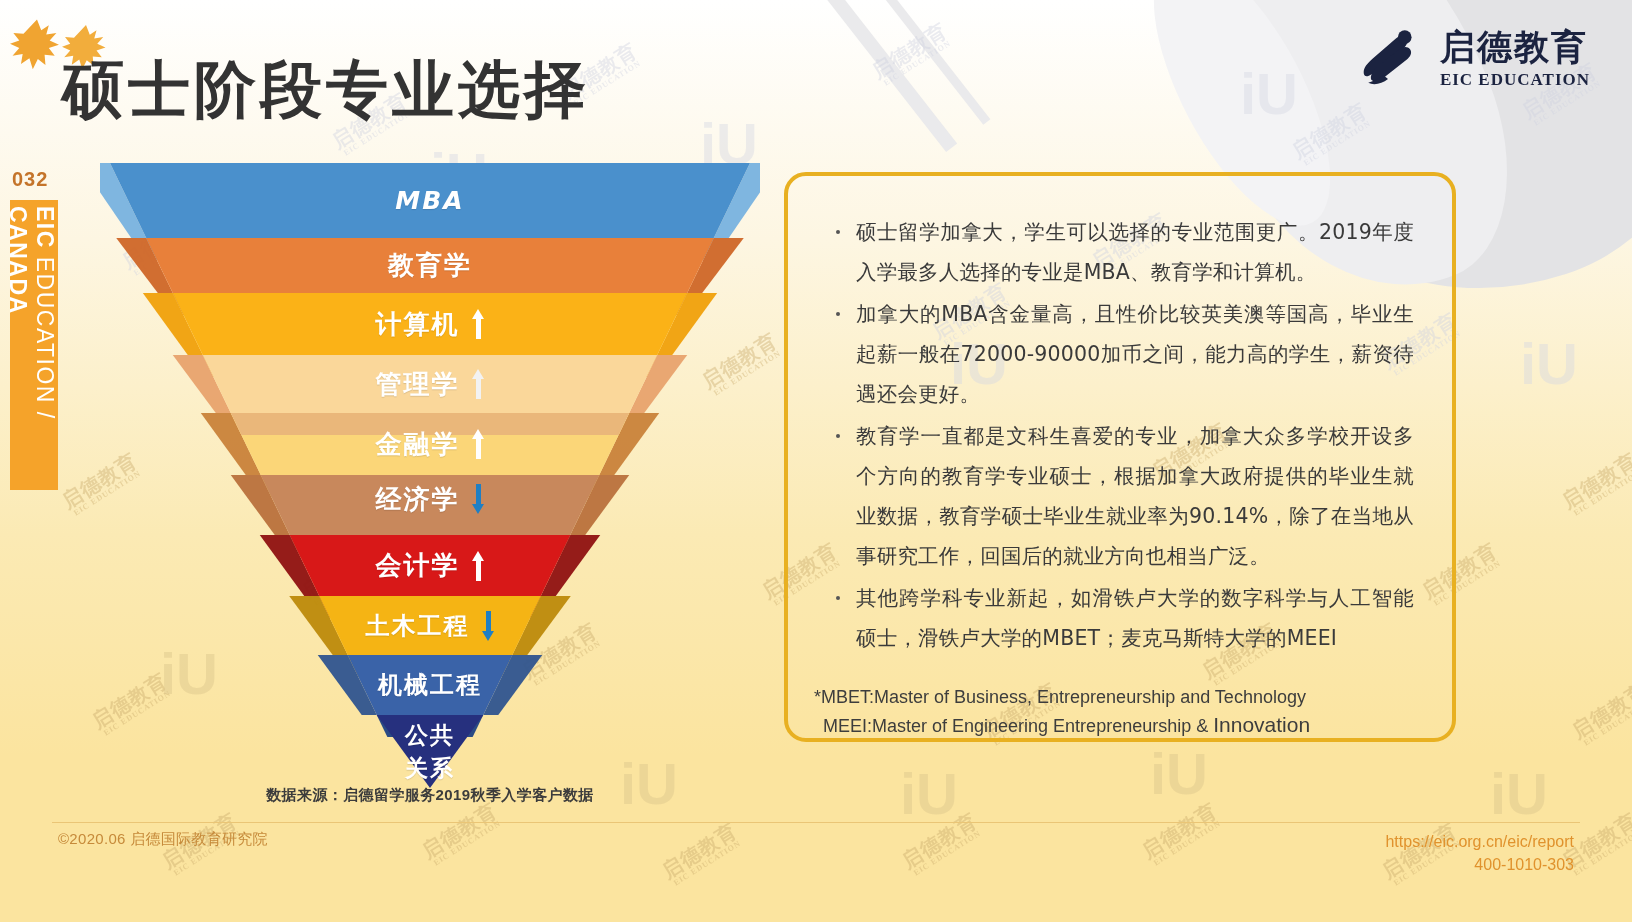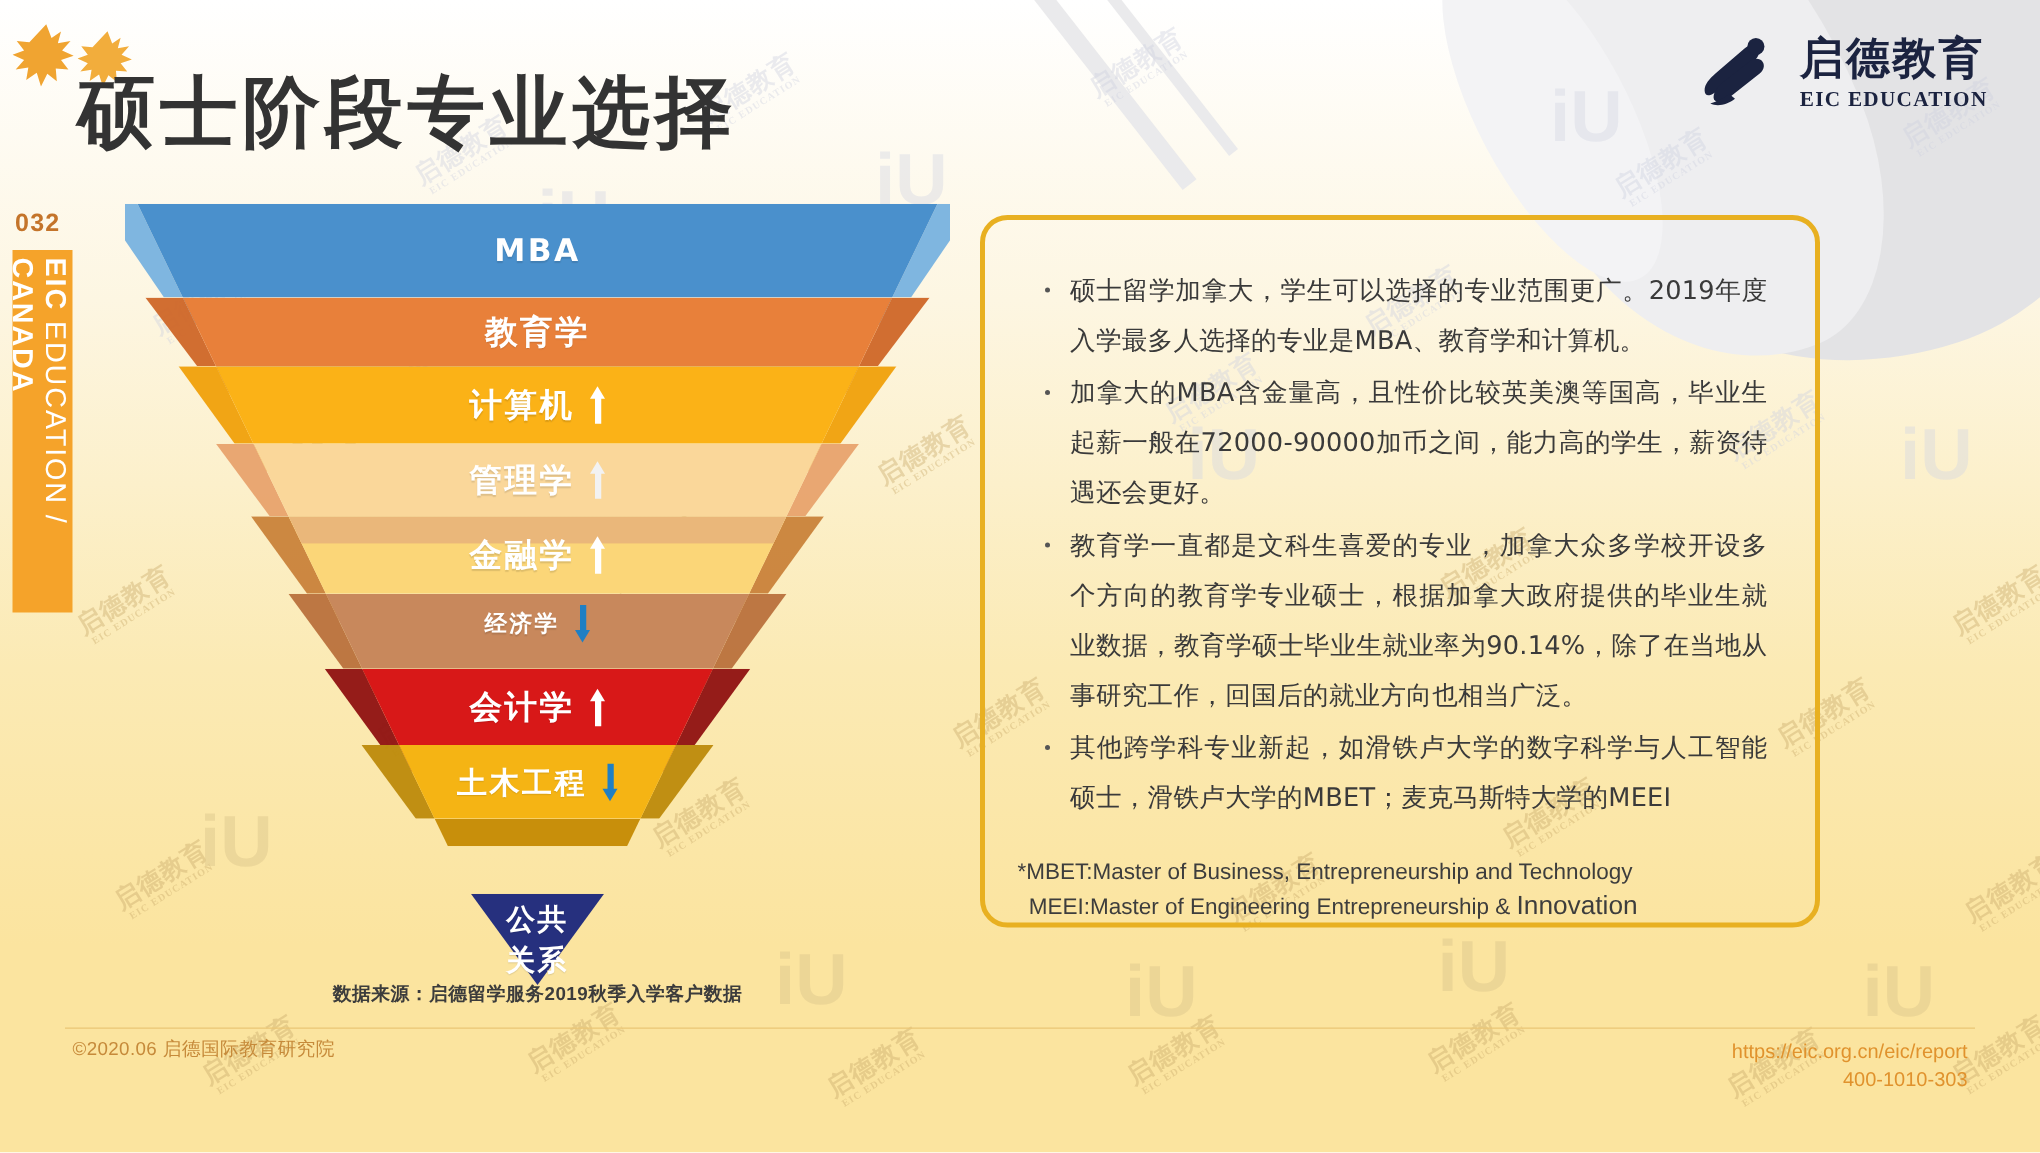--- a/index.html
+++ b/index.html
@@ -285,21 +285,21 @@
   <div id="side-tab">
     <span><b>EIC</b><span class="thin"> EDUCATION / </span><b>CANADA</b></span>
   </div>
 
   <div id="funnel">
       <div class="layer" style="top: 0px; height: 97px;">
         <div class="face" style="height: 75px; background: rgb(127, 182, 224); clip-path: polygon(-20px 0px, 10px 0px, 46.24px 75px, 31.24px 75px); opacity: 1;"></div>
         <div class="face" style="height: 75px; background: rgb(127, 182, 224); clip-path: polygon(650px 0px, 680px 0px, 628.76px 75px, 613.76px 75px); opacity: 1;"></div>
         <div class="face" style="top: 75px; height: 22px; background: rgb(61, 124, 179); clip-path: polygon(46.24px 0px, 613.76px 0px, 603.13px 22px, 56.8704px 22px);"></div>
         <div class="face" style="height: 75px; background: rgb(74, 144, 204); clip-path: polygon(10px 0px, 650px 0px, 613.76px 75px, 46.24px 75px);"></div>
-        <div class="lbl" style="height: 75px; font-size: 25px;">
+        <div class="lbl" style="height: 75px; font-size: 25px; font-style: italic;">
           <span>MBA</span>
         </div>
       </div>
       <div class="layer" style="top: 75px; height: 77px;">
         <div class="face" style="height: 55px; background: rgb(207, 102, 39); clip-path: polygon(16.24px 0px, 46.24px 0px, 72.816px 55px, 57.816px 55px); opacity: 0.95;"></div>
         <div class="face" style="height: 55px; background: rgb(207, 102, 39); clip-path: polygon(613.76px 0px, 643.76px 0px, 602.184px 55px, 587.184px 55px); opacity: 0.95;"></div>
         <div class="face" style="top: 55px; height: 22px; background: rgb(179, 90, 32); clip-path: polygon(72.816px 0px, 587.184px 0px, 576.554px 22px, 83.4464px 22px);"></div>
         <div class="face" style="height: 55px; background: rgb(232, 128, 58); clip-path: polygon(46.24px 0px, 613.76px 0px, 587.184px 55px, 72.816px 55px);"></div>
         <div class="lbl" style="height: 55px; font-size: 26px;">
           <span>教育学</span>
@@ -339,21 +339,21 @@
           <span class="arrow" style="color: rgb(242, 242, 242);">
             <i></i>
           </span>
         </div>
       </div>
       <div class="layer" style="top: 312px; height: 82px;">
         <div class="face" style="height: 60px; background: rgb(185, 113, 60); clip-path: polygon(130.758px 0px, 160.758px 0px, 189.75px 60px, 174.75px 60px); opacity: 0.95;"></div>
         <div class="face" style="height: 60px; background: rgb(185, 113, 60); clip-path: polygon(499.242px 0px, 529.242px 0px, 485.25px 60px, 470.25px 60px); opacity: 0.95;"></div>
         <div class="face" style="top: 60px; height: 22px; background: rgb(168, 106, 63); clip-path: polygon(189.75px 0px, 470.25px 0px, 459.619px 22px, 200.381px 22px);"></div>
         <div class="face" style="height: 60px; background: rgb(200, 136, 92); clip-path: polygon(160.758px 0px, 499.242px 0px, 470.25px 60px, 189.75px 60px);"></div>
-        <div class="lbl" style="height: 48px; font-size: 18px;">
+        <div class="lbl" style="height: 48px; font-size: 26px;">
           <span>经济学</span>
           <span class="arrow down" style="color: rgb(31, 127, 196);">
             <i></i>
           </span>
         </div>
       </div>
       <div class="layer" style="top: 372px; height: 83px;">
         <div class="face" style="height: 61px; background: rgb(143, 17, 17); clip-path: polygon(159.75px 0px, 189.75px 0px, 219.226px 61px, 204.226px 61px); opacity: 0.95;"></div>
         <div class="face" style="height: 61px; background: rgb(143, 17, 17); clip-path: polygon(470.25px 0px, 500.25px 0px, 455.774px 61px, 440.774px 61px); opacity: 0.95;"></div>
         <div class="face" style="top: 61px; height: 22px; background: rgb(158, 17, 17); clip-path: polygon(219.226px 0px, 440.774px 0px, 430.144px 22px, 229.856px 22px);"></div>
@@ -368,20 +368,29 @@
       <div class="layer" style="top: 433px; height: 81px;">
         <div class="face" style="height: 59px; background: rgb(189, 138, 11); clip-path: polygon(189.226px 0px, 219.226px 0px, 247.734px 59px, 232.734px 59px); opacity: 0.95;"></div>
         <div class="face" style="height: 59px; background: rgb(189, 138, 11); clip-path: polygon(440.774px 0px, 470.774px 0px, 427.266px 59px, 412.266px 59px); opacity: 0.95;"></div>
         <div class="face" style="top: 59px; height: 22px; background: rgb(200, 143, 11); clip-path: polygon(247.734px 0px, 412.266px 0px, 401.635px 22px, 258.365px 22px);"></div>
         <div class="face" style="height: 59px; background: rgb(245, 180, 20); clip-path: polygon(219.226px 0px, 440.774px 0px, 412.266px 59px, 247.734px 59px);"></div>
         <div class="lbl" style="height: 59px; font-size: 24px;">
           <span>土木工程</span>
           <span class="arrow down" style="color: rgb(31, 127, 196);">
             <i></i>
           </span>
+        </div>
+      </div>
+      <div class="layer" style="top: 492px; height: 82px;">
+        <div class="face" style="height: 60px; background: rgb(47, 84, 143); clip-path: polygon(217.734px 0px, 247.734px 0px, 276.726px 60px, 261.726px 60px); opacity: 0.95;"></div>
+        <div class="face" style="height: 60px; background: rgb(47, 84, 143); clip-path: polygon(412.266px 0px, 442.266px 0px, 398.274px 60px, 383.274px 60px); opacity: 0.95;"></div>
+        <div class="face" style="top: 60px; height: 22px; background: rgb(43, 75, 132); clip-path: polygon(276.726px 0px, 383.274px 0px, 372.643px 22px, 287.357px 22px);"></div>
+        <div class="face" style="height: 60px; background: rgb(58, 99, 168); clip-path: polygon(247.734px 0px, 412.266px 0px, 383.274px 60px, 276.726px 60px);"></div>
+        <div class="lbl" style="height: 60px; font-size: 24px;">
+          <span>机械工程</span>
         </div>
       </div>
       <div class="layer" style="top: 552px; height: 95px;">
         <div class="face" style="height: 73px; background: rgb(38, 48, 126); clip-path: polygon(276.726px 0px, 383.274px 0px, 330px 73px);"></div>
         <div class="lbl" style="height: 73px; font-size: 23px; flex-direction: column; gap: 2px; align-items: center; padding-bottom: 10px;">
           <div>公共</div>
           <div>关系</div>
         </div>
       </div>
     </div>

